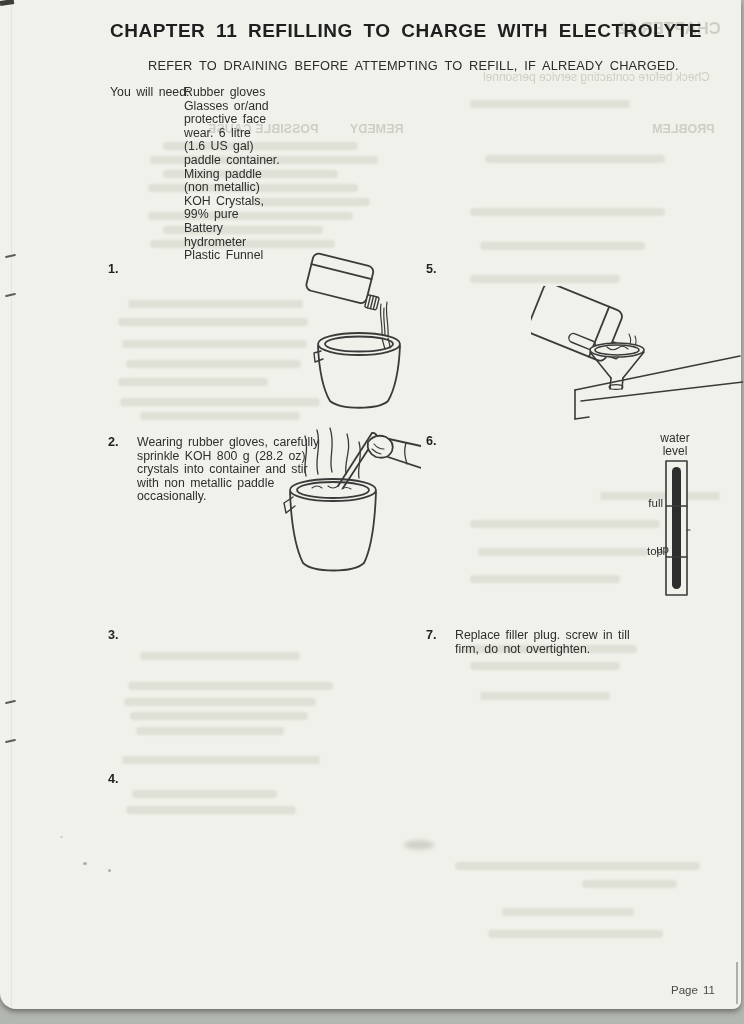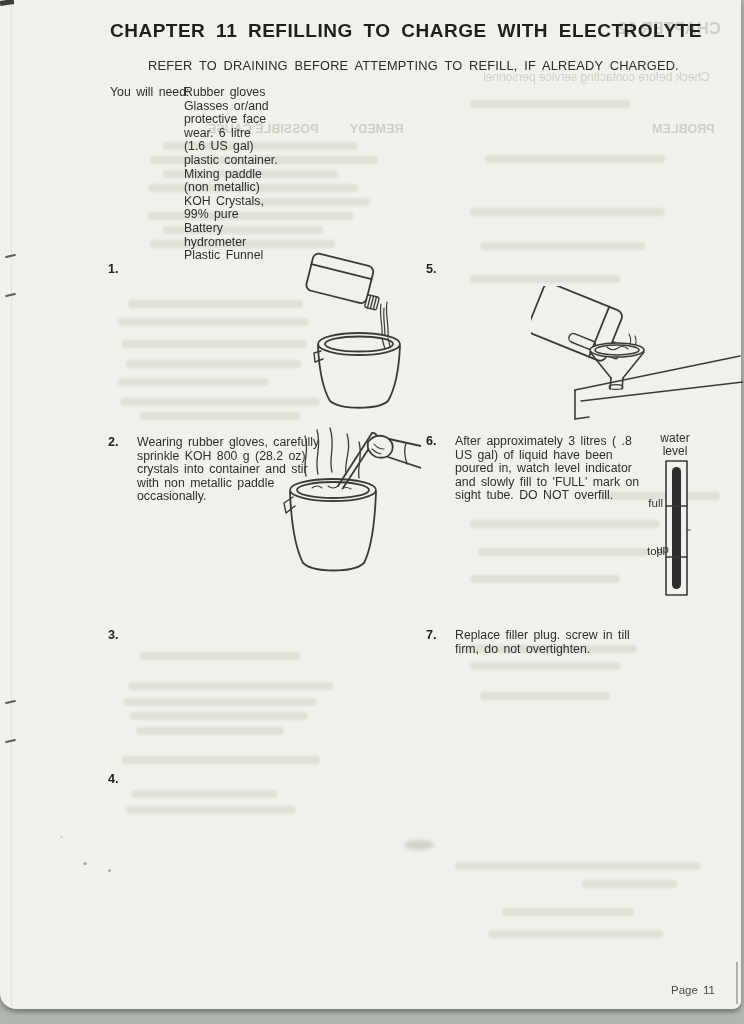--- a/index.html
+++ b/index.html
@@ -95,21 +95,21 @@
   <div class="abs title" style="left:110px;top:20px;">CHAPTER 11 REFILLING TO CHARGE WITH ELECTROLYTE</div>
   <div class="abs subtitle" style="left:110px;top:58px;margin-left:38px;">REFER TO DRAINING BEFORE ATTEMPTING TO REFILL, IF ALREADY CHARGED.</div>
 
   <div class="abs body-text" style="left:110px;top:86px;">You will need:</div>
   <div class="abs body-text materials-list" style="left:184px;top:86px;width:130px;">
     <div>Rubber gloves</div>
     <div>Glasses or/and</div>
     <div>protective face</div>
     <div>wear. 6 litre</div>
     <div>(1.6 US gal)</div>
-    <div>plastic container.</div>
+    <div>paddle container.</div>
     <div>Mixing paddle</div>
     <div>(non metallic)</div>
     <div>KOH Crystals,</div>
     <div>99% pure</div>
     <div>Battery</div>
     <div>hydrometer</div>
     <div>Plastic Funnel</div>
   </div>
 
   <div class="abs step body-text" style="left:108px;top:263px;width:210px;">
@@ -124,21 +124,20 @@
   </div>
   <div class="abs step body-text" style="left:108px;top:773px;width:205px;">
     <span class="num">4.</span>
   </div>
 
   <div class="abs step body-text" style="left:426px;top:263px;width:214px;">
     <span class="num">5.</span>
   </div>
   <div class="abs step body-text" style="left:426px;top:435px;width:216px;">
     <span class="num">6.</span>
-    <span class="txt">After approximately 3 litres ( .8 US gal) of liquid have been poured in, watch level indicator and slowly fill to 'FULL' mark on sight tube. DO NOT overfill.</span>
   </div>
   <div class="abs step body-text" style="left:426px;top:629px;width:210px;">
     <span class="num">7.</span>
     <span class="txt">Replace filler plug. screw in till firm, do not overtighten.</span>
   </div>
 
   <svg class="abs art" style="left:297px;top:252px;" width="115" height="158" viewBox="0 0 115 158">
     <g transform="translate(45,30) rotate(14)" stroke-width="1.8">
       <rect x="-34" y="-22" width="62" height="38" rx="6" fill="#f1f1eb"></rect>
       <line x1="-34" y1="-10" x2="28" y2="-10"></line>

